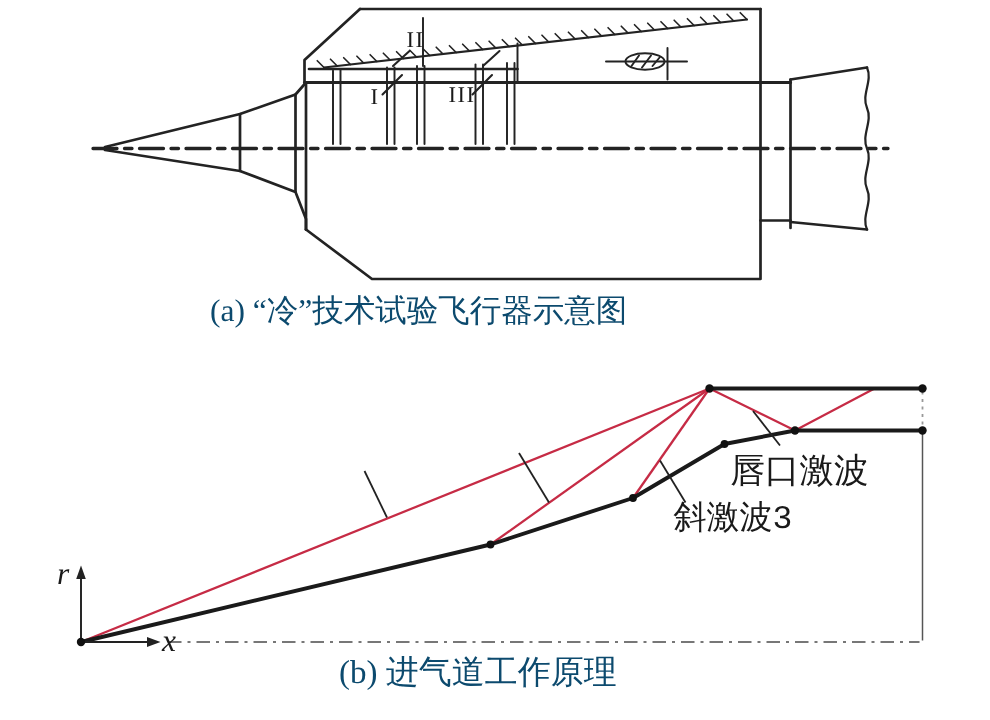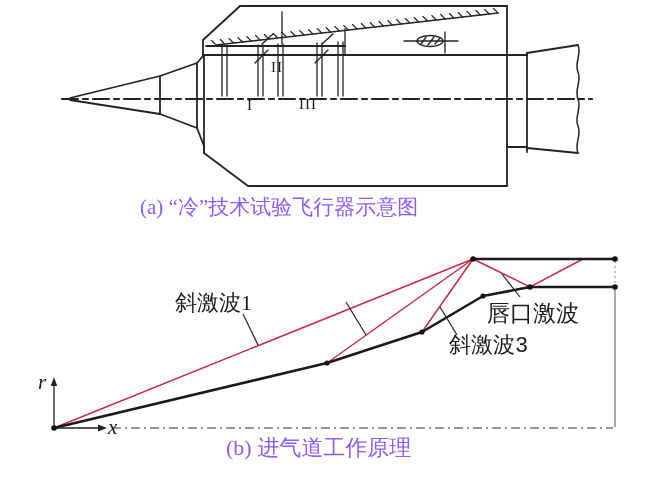--- a/index.html
+++ b/index.html
@@ -10,24 +10,24 @@
     overflow: hidden;
     font-family: "Liberation Serif", "DejaVu Serif", serif;
   }
   .page svg { position: absolute; left: 0; top: 0; }
   .lbl {
     position: absolute;
     color: #1a1a1a;
     white-space: nowrap;
     line-height: 1;
   }
-  .station { font-size: 15px; letter-spacing: 1px; margin-top: 40px; }
+  .station { font-size: 15px; letter-spacing: 1px; }
   .shock-lbl { font-size: 22px; }
   .axis-lbl { font-size: 21px; font-style: italic; }
-  .caption { font-size: 22px; color: #8b5cf6; }
+  .caption { font-size: 22px; color: #0c4a6e; }
   .cap-a { left: 140px; top: 197px; font-size: 21px; }
   .cap-b { left: 226px; top: 425px; margin-top: 12px; }
 </style>
 </head>
 <body>
 
 <div class="page">
 
   <svg width="660" height="480" viewBox="0 0 660 480">
 
@@ -176,21 +176,20 @@
       </g>
     </g>
   </svg>
 
   <div class="lbl station" style="left:247px; top:58px;">I</div>
   <div class="lbl station" style="left:271px; top:20px;">II</div>
   <div class="lbl station" style="left:299px; top:57px;">III</div>
 
   <div class="lbl caption cap-a">(a) “冷”技术试验飞行器示意图</div>
 
-  <div class="lbl shock-lbl" style="left:175px; top:292px;">斜激波1</div>
   <div class="lbl shock-lbl" style="left:449px; top:336px;font-family:Liberation Mono, monospace;">斜激波3</div>
   <div class="lbl shock-lbl" style="left:487px; top:302px; font-size:23px;">唇口激波</div>
 
   <div class="lbl axis-lbl" style="left:38px; top:372px;">r</div>
   <div class="lbl axis-lbl" style="left:108px; top:417px;">x</div>
 
   <div class="lbl caption cap-b">(b) 进气道工作原理</div>
 </div>
 
 </body></html>

